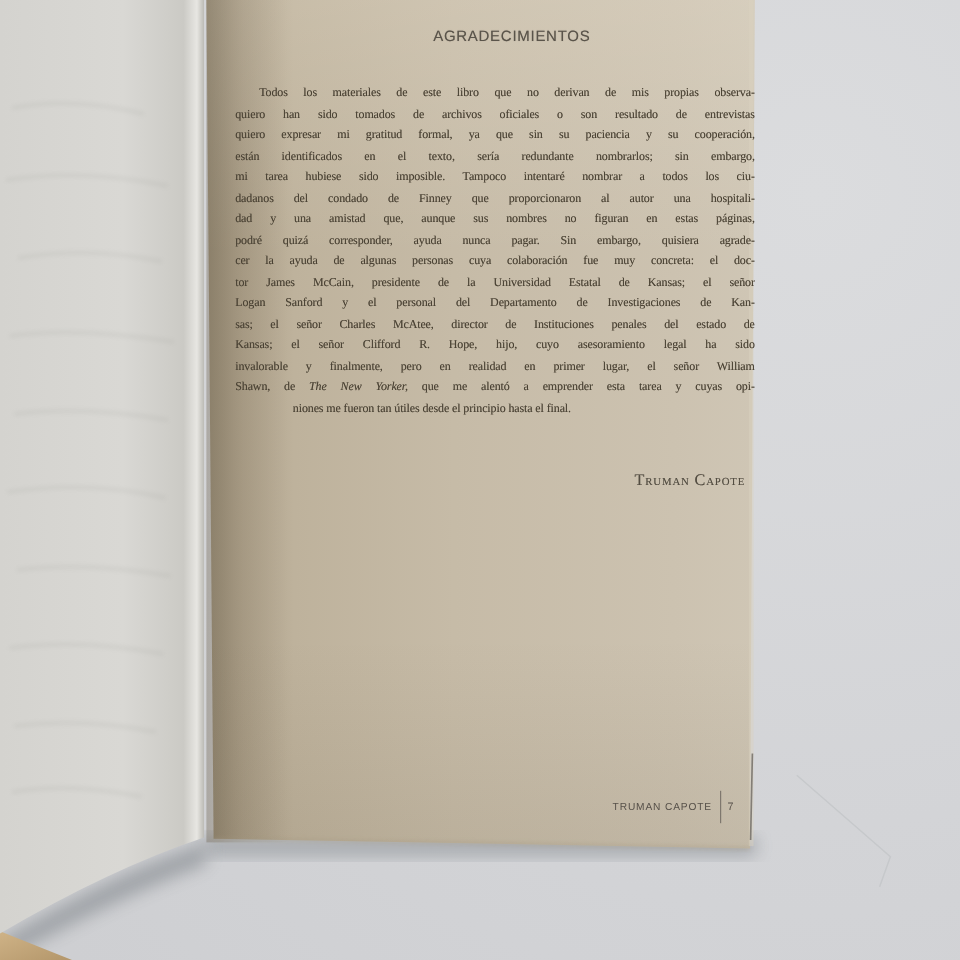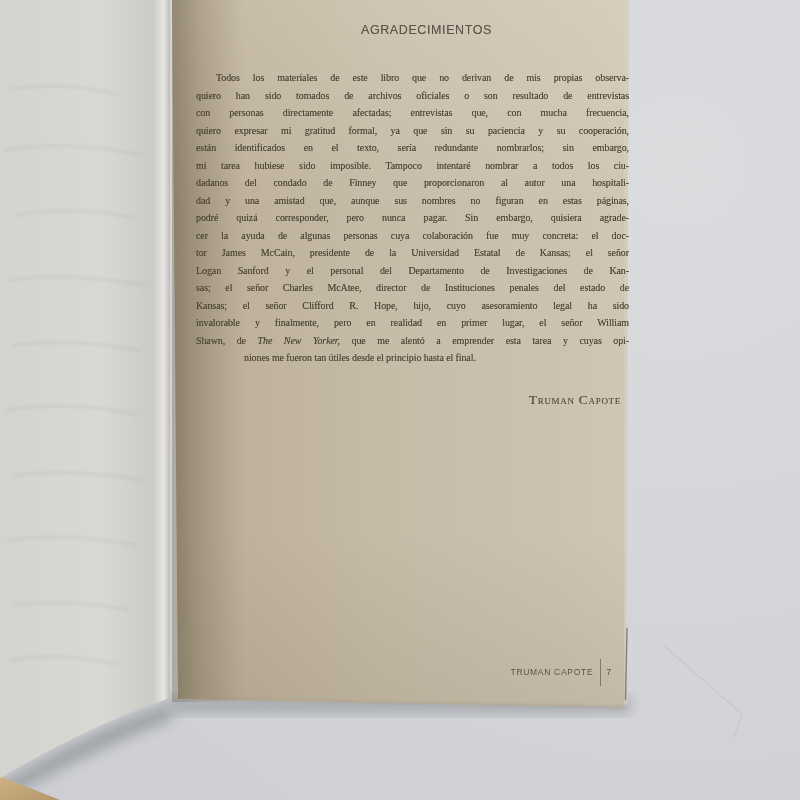--- a/index.html
+++ b/index.html
@@ -163,27 +163,26 @@
     <path d="M178,699 L625,707" stroke="#a2967f" stroke-width="1.5" opacity="0.7" filter="url(#blur2)"></path>
   </svg>
 
   <div class="page-text">
 
     <div class="chapter-title">AGRADECIMIENTOS</div>
 
     <div class="body-paragraph">
         <div class="bodyline"><span>Todos los materiales de este libro que no derivan de mis propias observa-</span></div>
         <div class="bodyline"><span>quiero han sido tomados de archivos oficiales o son resultado de entrevistas</span></div>
-        <div class="bodyline"><span>con personas directamente afectadas; entrevistas que, con mucha frecuencia,</span></div>
         <div class="bodyline"><span>quiero expresar mi gratitud formal, ya que sin su paciencia y su cooperación,</span></div>
         <div class="bodyline"><span>están identificados en el texto, sería redundante nombrarlos; sin embargo,</span></div>
         <div class="bodyline"><span>mi tarea hubiese sido imposible. Tampoco intentaré nombrar a todos los ciu-</span></div>
         <div class="bodyline"><span>dadanos del condado de Finney que proporcionaron al autor una hospitali-</span></div>
         <div class="bodyline"><span>dad y una amistad que, aunque sus nombres no figuran en estas páginas,</span></div>
-        <div class="bodyline"><span>podré quizá corresponder, pero nunca pagar. Sin embargo, quisiera agrade-</span></div>
+        <div class="bodyline"><span>podré quizá corresponder, ayuda nunca pagar. Sin embargo, quisiera agrade-</span></div>
         <div class="bodyline"><span>cer la ayuda de algunas personas cuya colaboración fue muy concreta: el doc-</span></div>
         <div class="bodyline"><span>tor James McCain, presidente de la Universidad Estatal de Kansas; el señor</span></div>
         <div class="bodyline"><span>Logan Sanford y el personal del Departamento de Investigaciones de Kan-</span></div>
         <div class="bodyline"><span>sas; el señor Charles McAtee, director de Instituciones penales del estado de</span></div>
         <div class="bodyline"><span>Kansas; el señor Clifford R. Hope, hijo, cuyo asesoramiento legal ha sido</span></div>
         <div class="bodyline"><span>invalorable y finalmente, pero en realidad en primer lugar, el señor William</span></div>
         <div class="bodyline"><span>Shawn, de </span><span class="it">The New Yorker,</span><span> que me alentó a emprender esta tarea y cuyas opi-</span></div>
         <div class="bodyline"><span>niones me fueron tan útiles desde el principio hasta el final.</span></div>
       </div>
 

